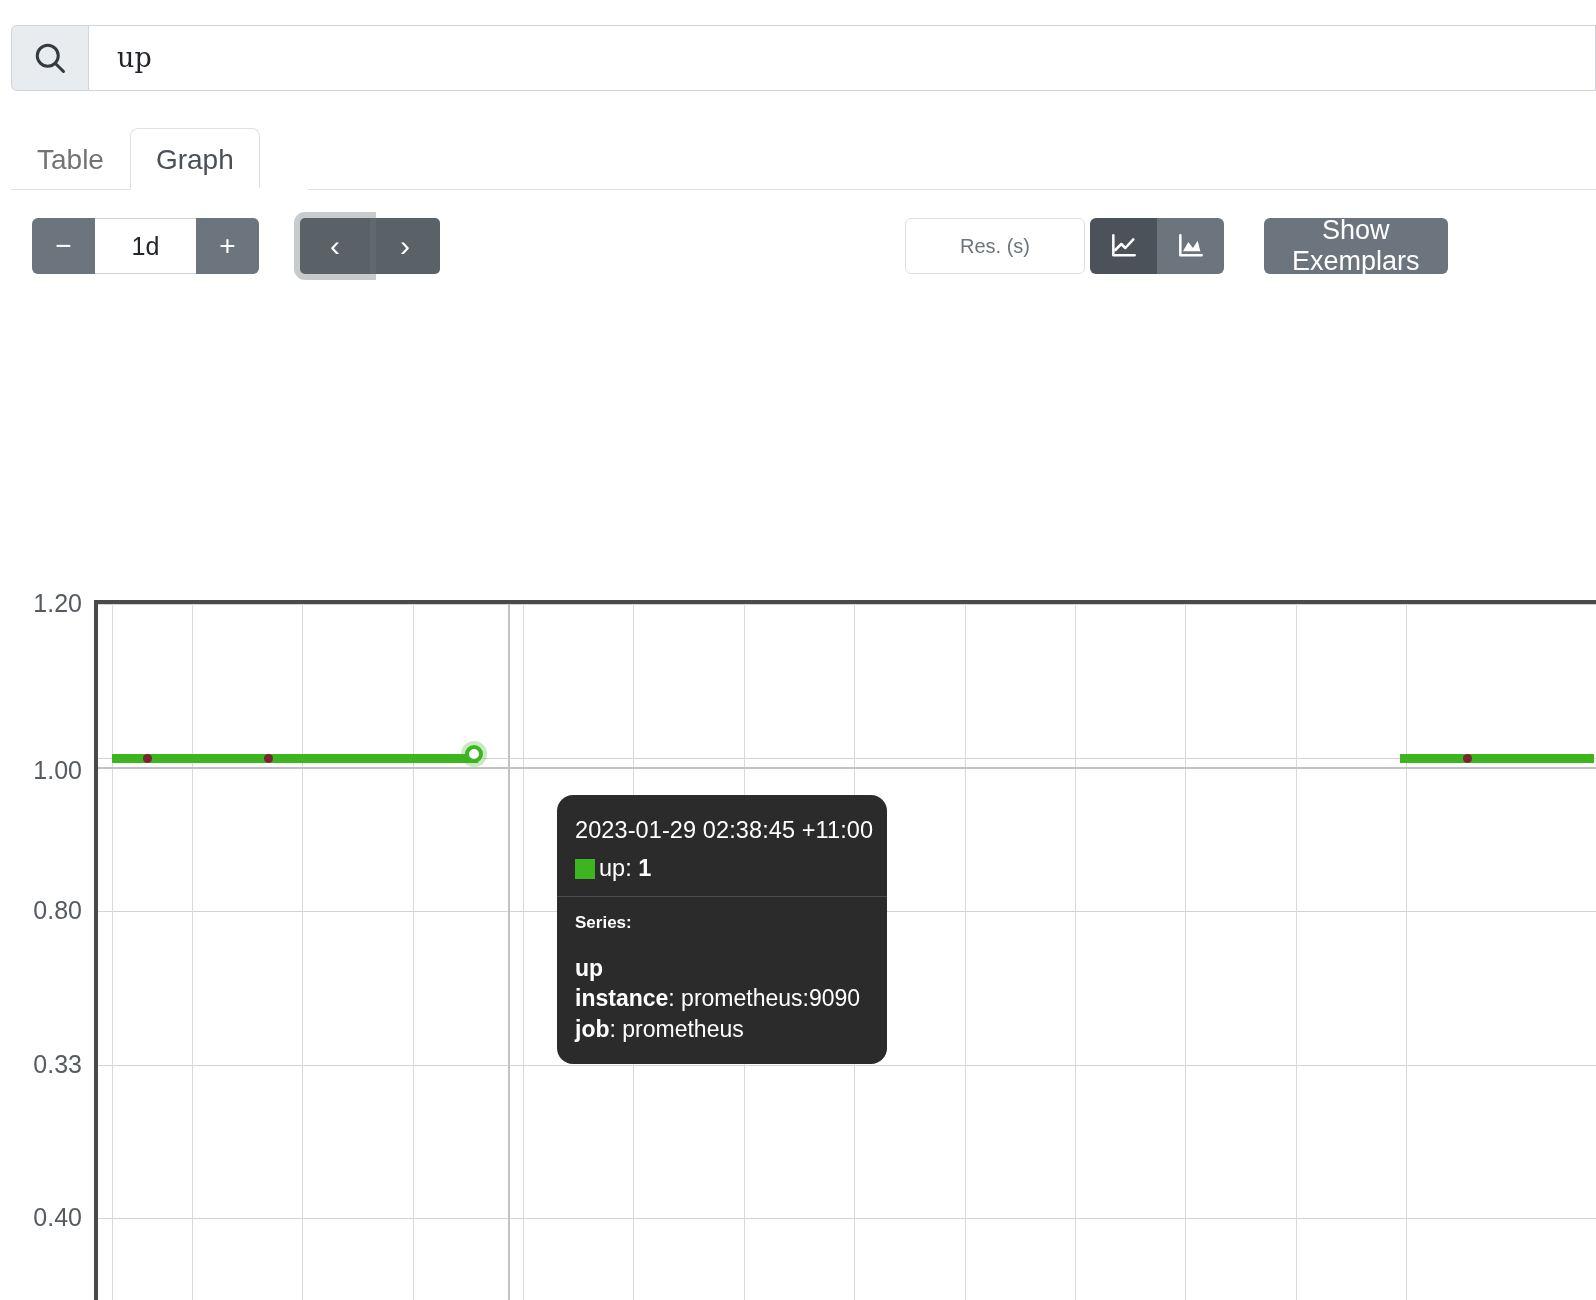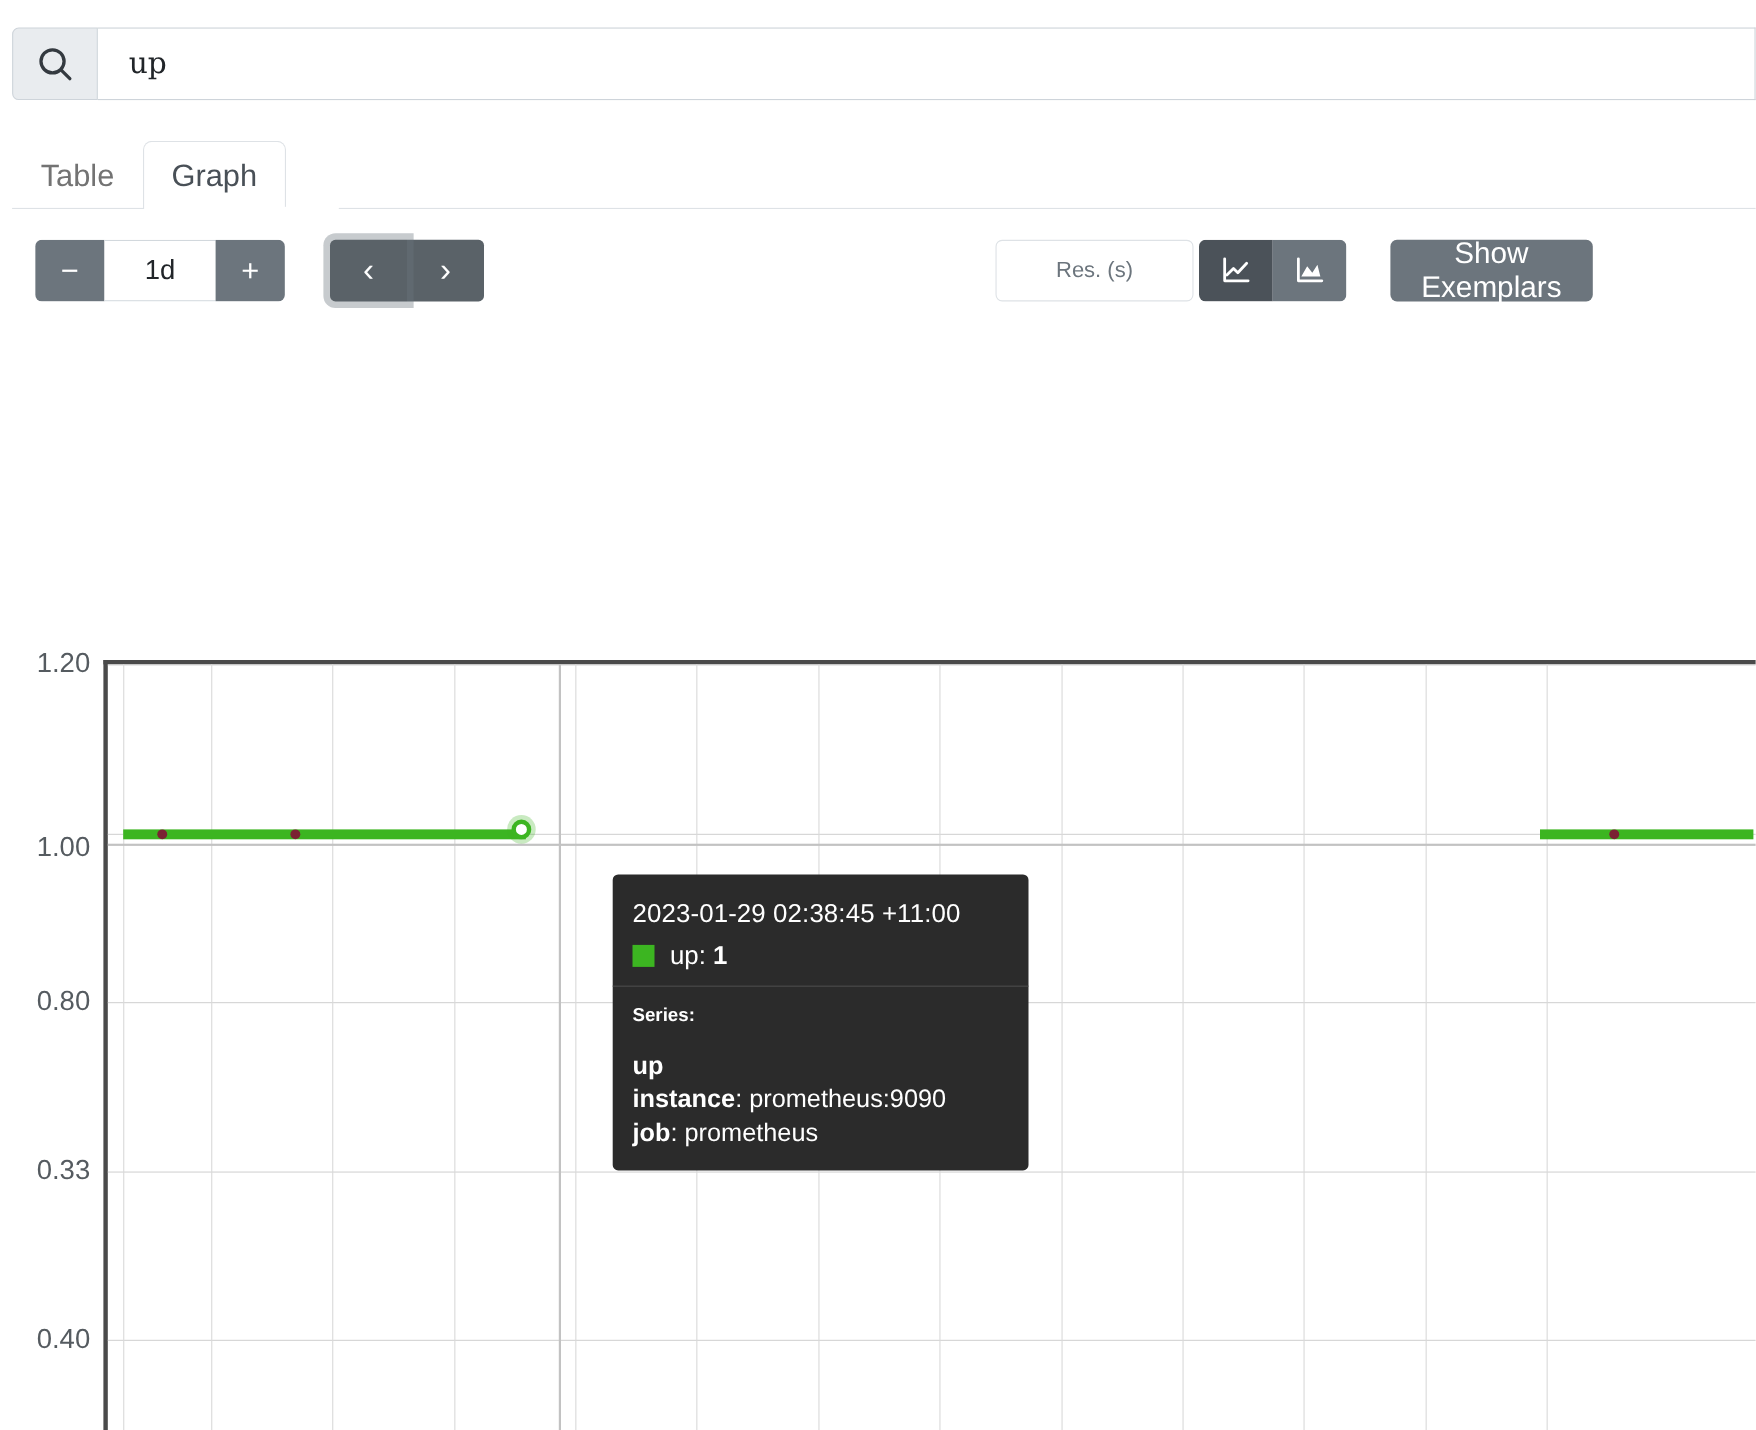--- a/index.html
+++ b/index.html
@@ -270,40 +270,40 @@
     border-radius: 50%;
     background: #ffffff;
     border: 4px solid #3cb521;
     box-shadow: 0 0 0 4px rgba(60,181,33,0.28);
   }
 
   
   .tooltip {
     position: absolute;
     left: 557px; top: 505px;
-    width: 378px;
+    width: 330px;
     background: #2b2b2b;
-    border-radius: 5px;
+    border-radius: 16px;
     padding: 22px 0 20px 0;
     color: #ffffff;
     font-size: 23px;
     z-index: 10;
   }
   .tt-time {
     padding: 0 18px;
     font-size: 23.5px;
     letter-spacing: 0.1px;
     margin-bottom: 11px;
     white-space: nowrap;
   }
   .tt-valrow {
     padding: 0 18px 14px 18px;
     display: flex;
     align-items: center;
-    gap: 14px;
+    gap: 4px;
   }
   .tt-swatch {
     width: 20px; height: 20px;
     background: #3cb521;
     display: inline-block;
     flex: 0 0 auto;
   }
   .tt-valtext { font-size: 23.5px; }
   .tt-valtext b { font-weight: bold; }
   .tt-sep {

